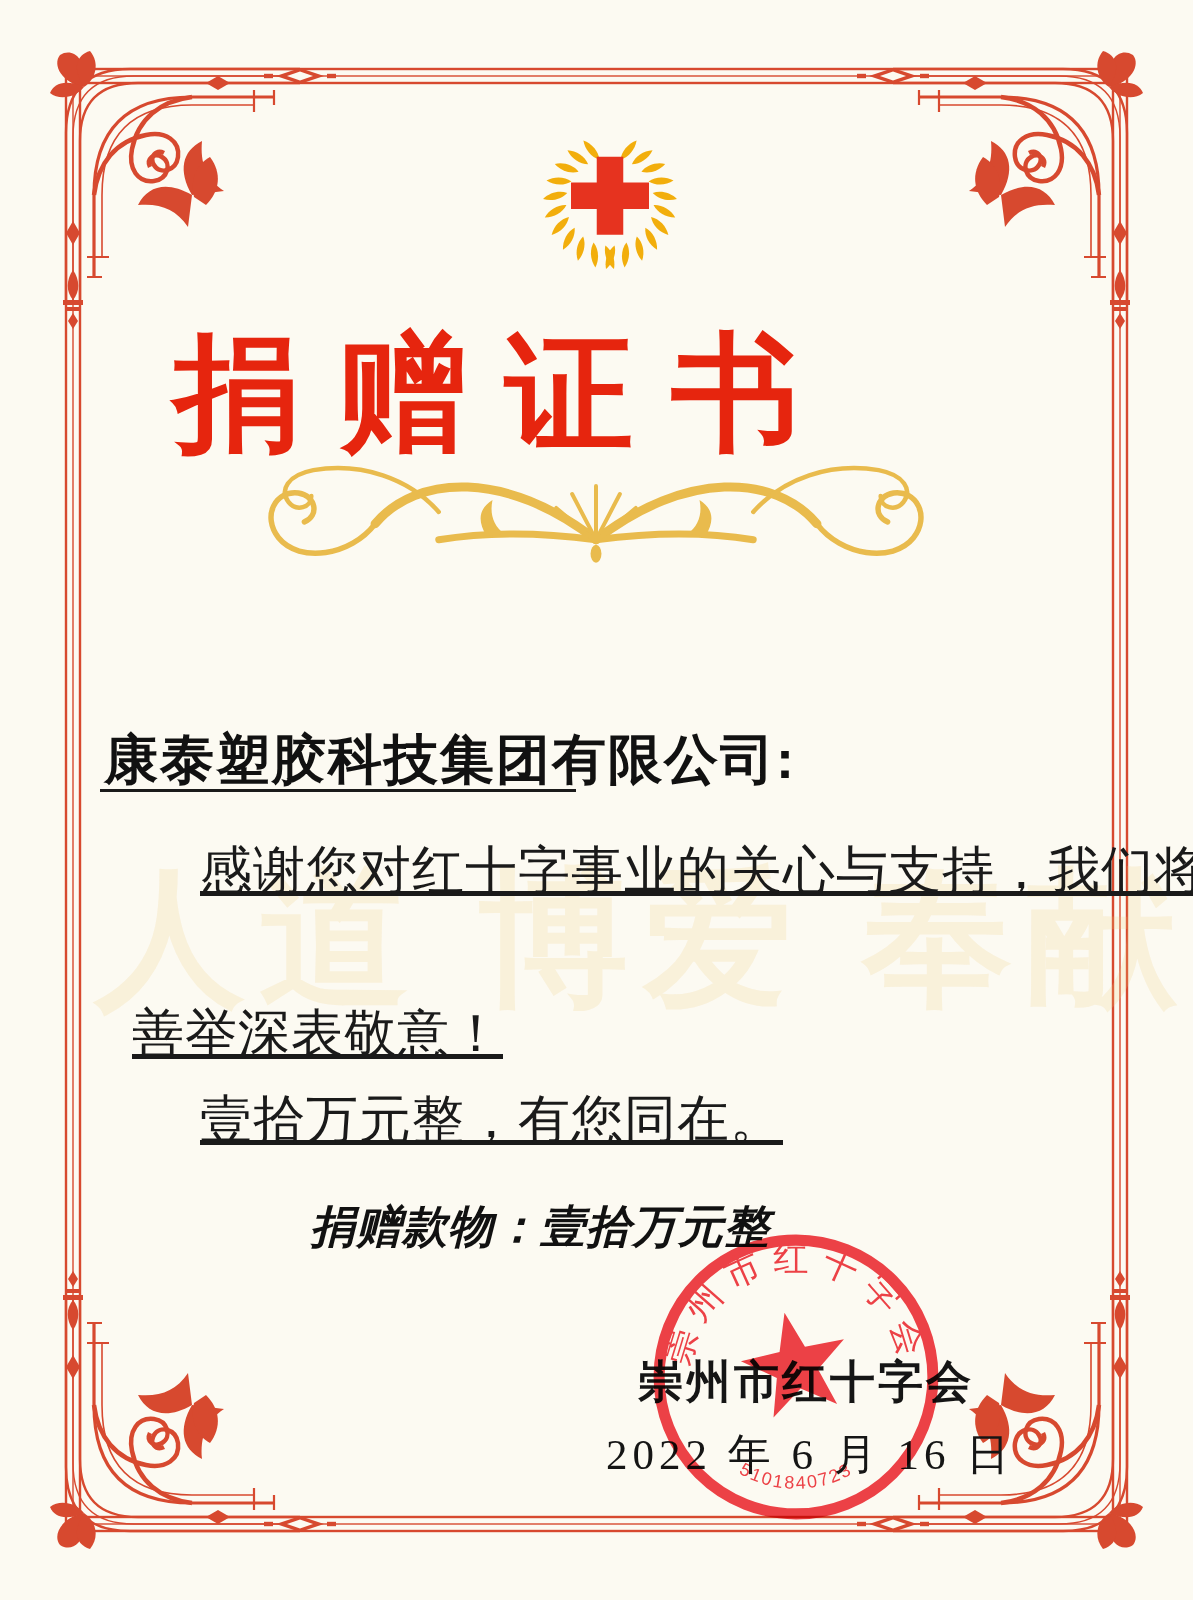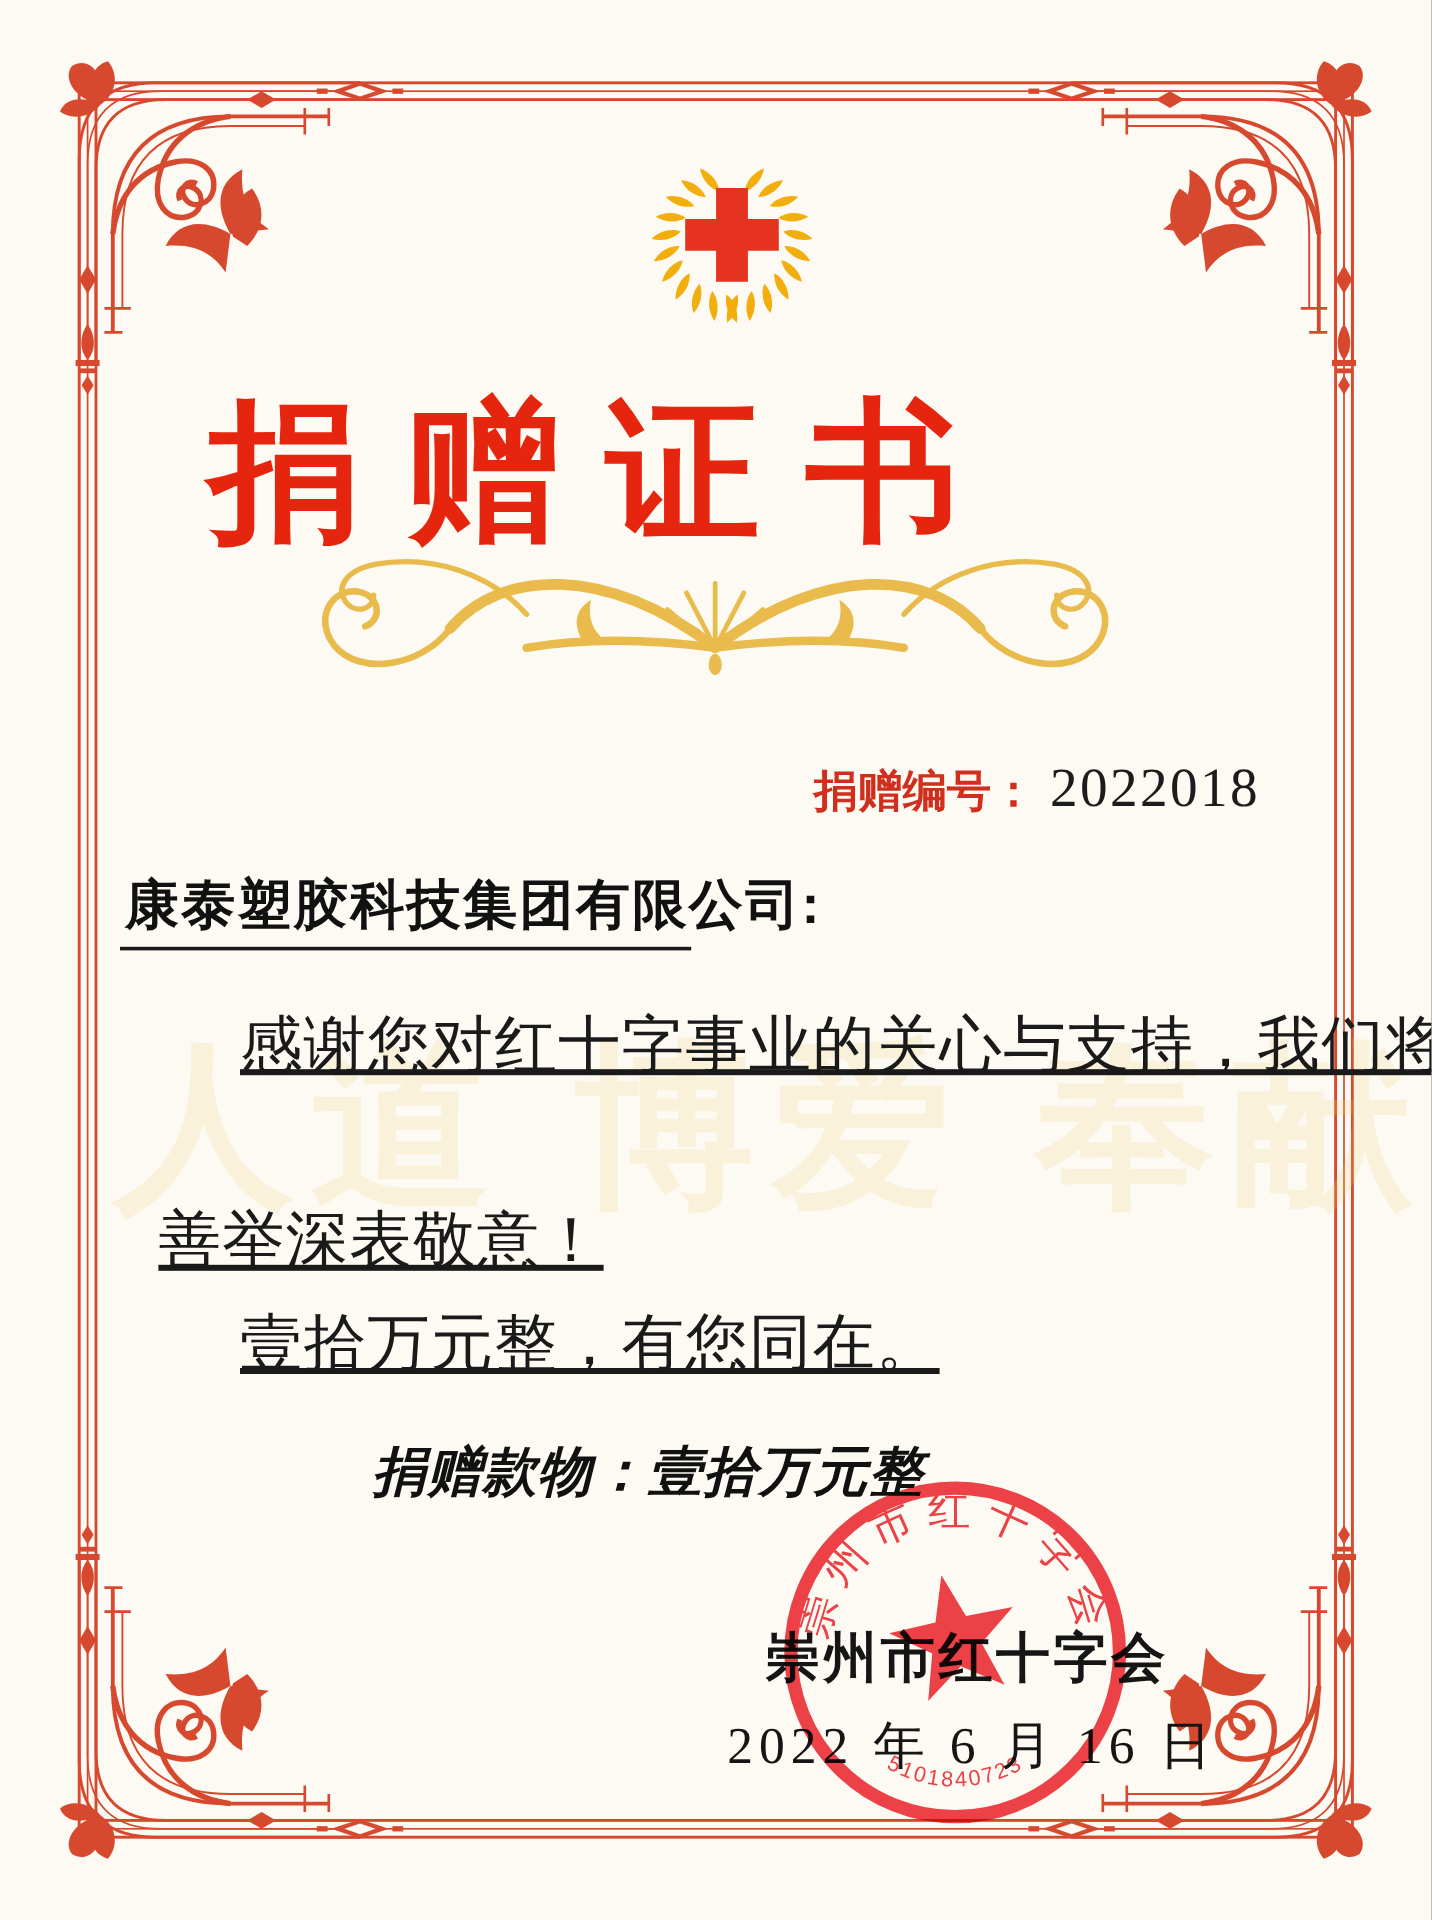--- a/index.html
+++ b/index.html
@@ -23,21 +23,21 @@
     letter-spacing:38px;padding-left:38px;box-sizing:border-box;z-index:2;
     font-family:"Liberation Serif", serif;
   }
   .flourish{left:178px;top:428px;width:836px;height:140px;z-index:2;}
   .certno{
     position:absolute;left:678px;top:630px;display:flex;align-items:baseline;gap:12px;z-index:3;
   }
   .certno .lbl{font-size:37px;font-weight:bold;color:#d02f1e;font-family:"Liberation Sans", sans-serif;}
   .certno .val{font-size:46px;color:#1c1c1c;letter-spacing:2px;}
   .recipient{
-    position:absolute;left:104px;top:724px;font-size:45px;font-weight:bold;color:#111;
+    position:absolute;left:104px;top:724px;font-size:54px;font-weight:bold;color:#111;
     letter-spacing:2px;z-index:3;font-family:"Liberation Sans", sans-serif;
   }
   .rec-underline{position:absolute;left:100px;top:789px;width:476px;height:3px;background:#1b1b1b;z-index:3;}
   .bline{position:absolute;font-size:52px;color:#1a1a1a;letter-spacing:1px;z-index:3;font-weight:500;white-space:nowrap;text-decoration:underline;}
   .l1{left:200px;top:836px;}
   .l2{left:104px;top:917px;}
   .l3{left:104px;top:999px;margin-left:28px;}
   .l4{left:200px;top:1085px;}
   .donation{
     position:absolute;left:310px;top:1197px;font-size:45px;font-weight:bold;color:#111;
@@ -156,24 +156,20 @@
       </g>
     </defs>
     <use href="#flh"></use>
     <use href="#flh" transform="translate(840,0) scale(-1,1)"></use>
     <g stroke="#e9bb4d" stroke-width="4" stroke-linecap="round" fill="none">
       <path d="M420,110 V58 M420,112 L396,66 M420,112 L444,66 M420,114 L380,80 M420,114 L460,80"></path>
     </g>
     <ellipse cx="420" cy="126" rx="5.5" ry="9" fill="#e9bb4d"></ellipse>
   </svg>
 
-  <div class="certno">
-    <span class="lbl">捐赠编号：</span>
-    <span class="val">2022018</span>
-  </div>
 
   <div class="recipient">康泰塑胶科技集团有限公司:</div>
   <div class="rec-underline"></div>
 
   <div class="bline l1">感谢您对红十字事业的关心与支持，我们将按</div>
   <div class="bline l3">善举深表敬意！</div>
   <div class="bline l4">壹拾万元整，有您同在。</div>
 
   <div class="donation">
     <span>捐赠款物：</span><span>壹拾万元整</span>

